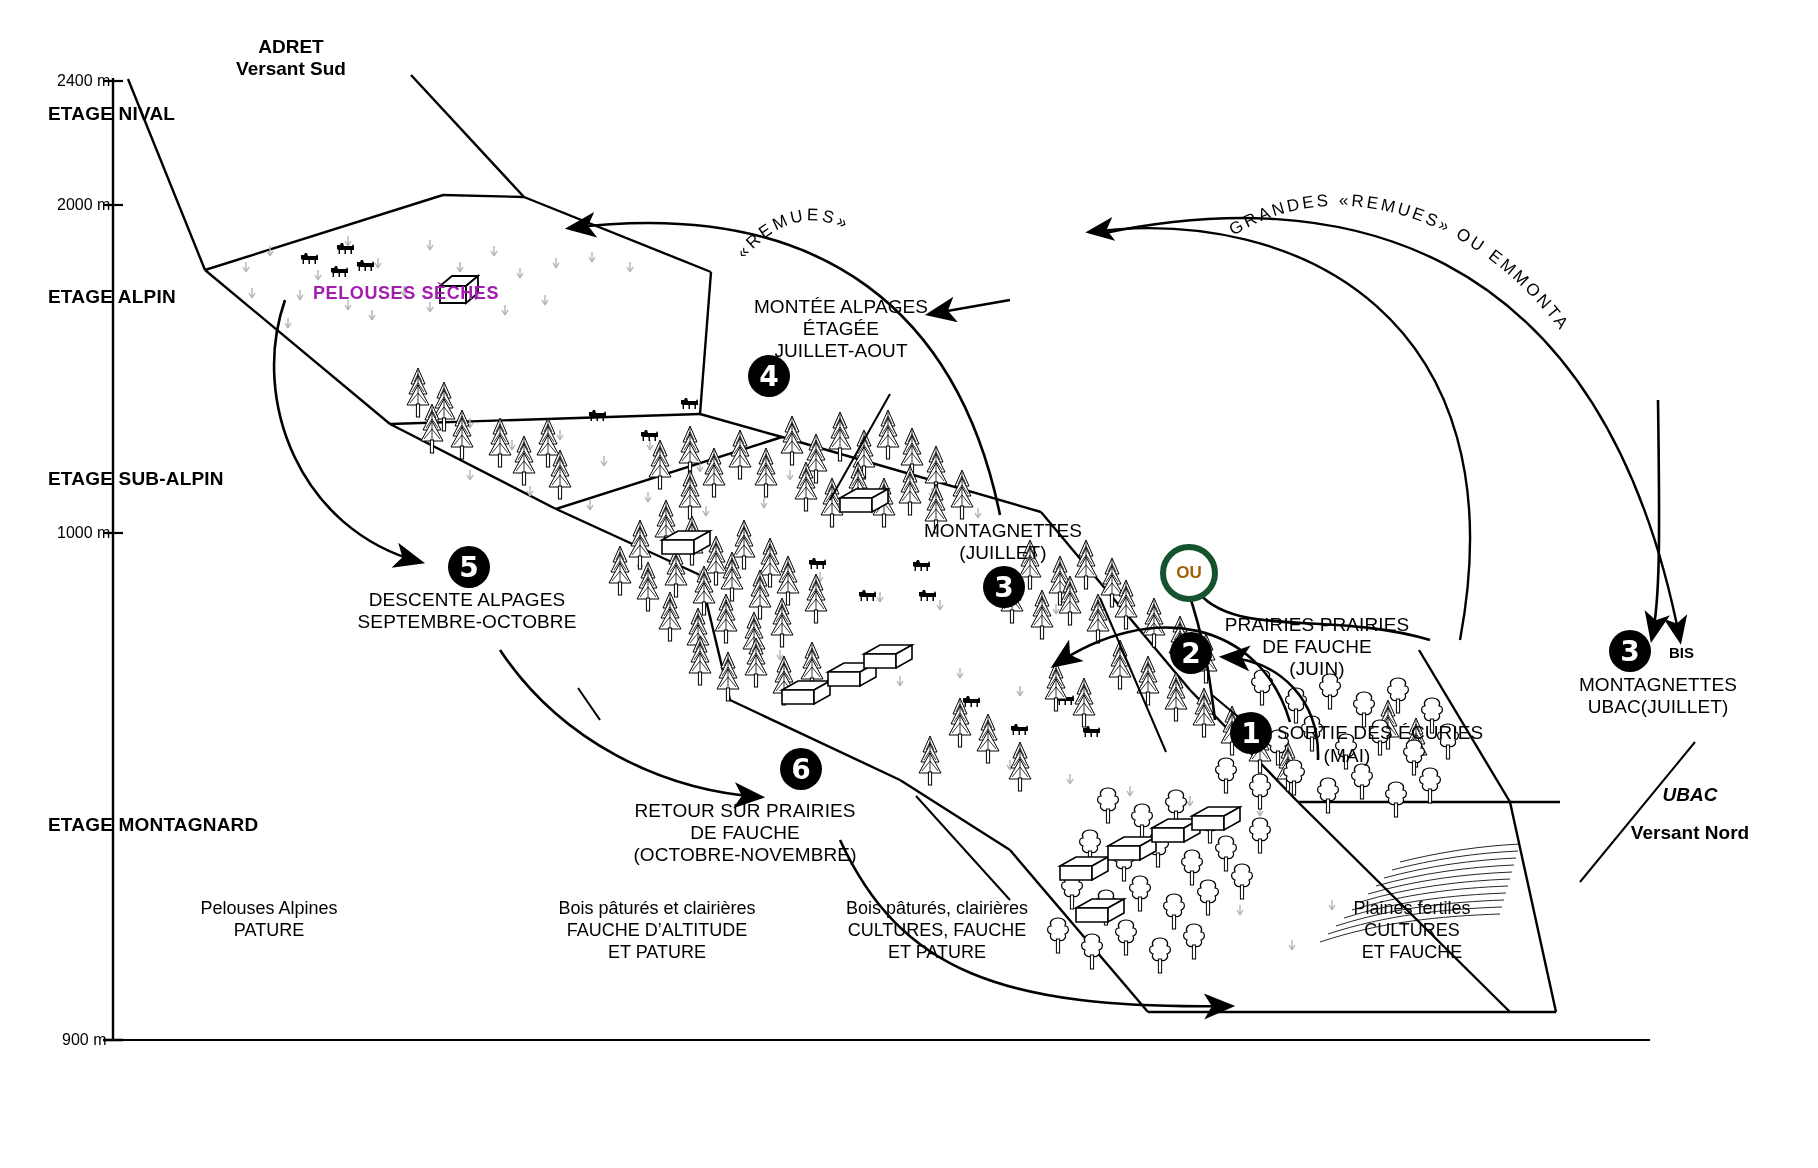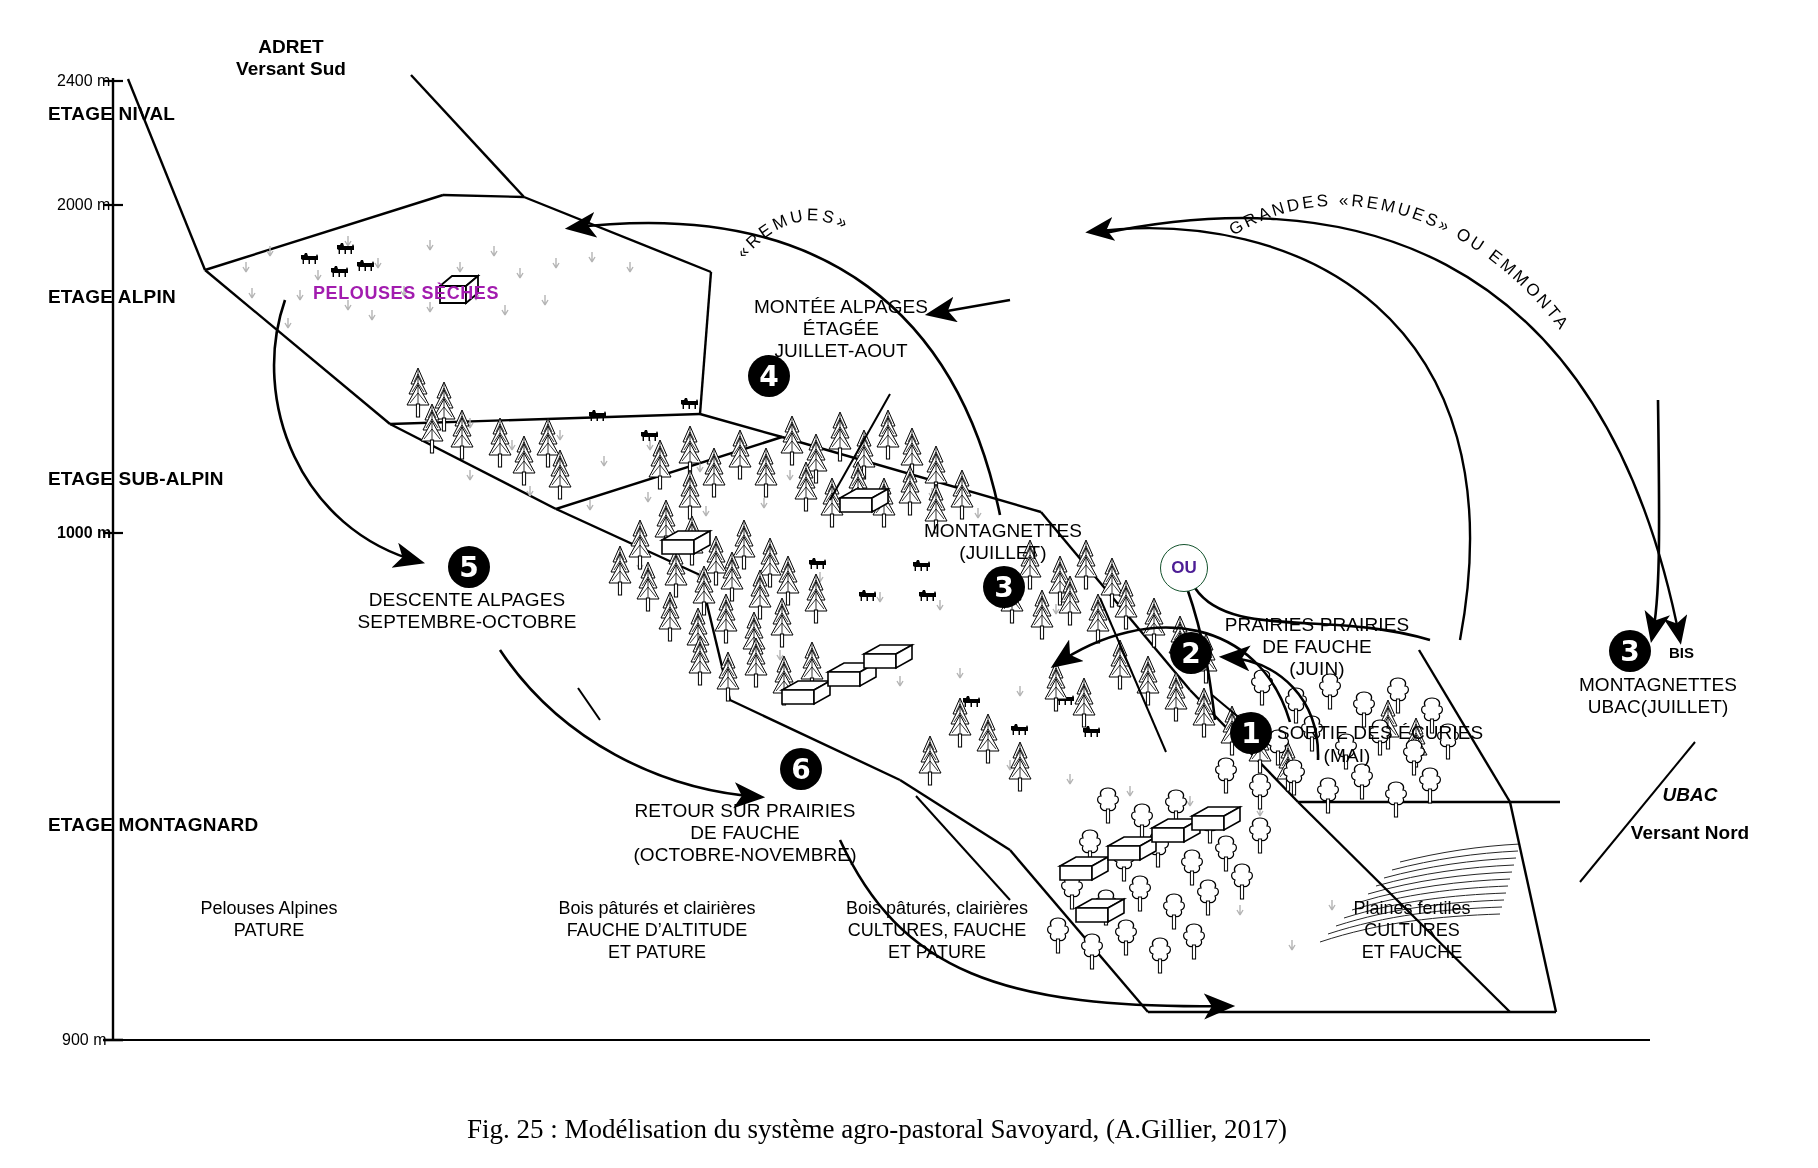--- a/index.html
+++ b/index.html
@@ -16,21 +16,21 @@
   .foot{font-size:18px;text-align:center;transform:translateX(-50%);line-height:1.18;}
   .gray{color:#a21caf;font-size:18px;font-weight:bold;letter-spacing:.6px;}
   .caption{font-family:"Liberation Serif", serif;font-size:27px;text-align:center;
            transform:translateX(-50%);}
   .bis{font-size:15px;font-weight:bold;}
   .marker{position:absolute;border-radius:50%;background:#000;color:#fff;
           display:flex;align-items:center;justify-content:center;
           font-weight:bold;font-family:"DejaVu Sans",sans-serif;}
   .m-lg{width:42px;height:42px;font-size:28px;}
   .ou{position:absolute;width:46px;height:46px;border-radius:50%;
-      border:1px solid #14532d;background:#fff;color:#4c1d95;
+      border:6px solid #14532d;background:#fff;color:#a16207;
       display:flex;align-items:center;justify-content:center;
       font-size:17px;font-weight:bold;}
 </style>
 </head>
 <body>
 
 <div id="stage">
 
   <svg class="layer" viewBox="0 0 1818 1168">
     <defs>
@@ -399,21 +399,21 @@
   </svg>
 
   <div class="txt hdr" style="left:291px;top:36px;">ADRET</div>
   <div class="txt hdr" style="left:291px;top:58px;">Versant Sud</div>
 
   <div class="txt hdr" style="left:1690px;top:784px;font-style:italic;">UBAC</div>
   <div class="txt hdr" style="left:1690px;top:822px;">Versant Nord</div>
 
   <div class="txt tick" style="left:57px;top:72px;">2400 m</div>
   <div class="txt tick" style="left:57px;top:196px;">2000 m</div>
-  <div class="txt tick" style="left:57px;top:524px;font-weight:bold;">1000 m</div>
+  <div class="txt tick" style="left:57px;top:524px;">1000 m</div>
   <div class="txt tick" style="left:62px;top:1031px;">900 m</div>
 
   <div class="txt axlab" style="left:48px;top:103px;">ETAGE NIVAL</div>
   <div class="txt axlab" style="left:48px;top:286px;">ETAGE ALPIN</div>
   <div class="txt axlab" style="left:48px;top:468px;">ETAGE SUB-ALPIN</div>
   <div class="txt axlab" style="left:48px;top:814px;">ETAGE MONTAGNARD</div>
 
   <div class="txt gray" style="left:313px;top:283px;">PELOUSES SÈCHES</div>
 
   <svg class="layer" viewBox="0 0 1818 1168">
@@ -471,15 +471,14 @@
   <div class="txt foot" style="left:657px;top:942px;">ET PATURE</div>
 
   <div class="txt foot" style="left:937px;top:898px;">Bois pâturés, clairières</div>
   <div class="txt foot" style="left:937px;top:920px;">CULTURES, FAUCHE</div>
   <div class="txt foot" style="left:937px;top:942px;">ET PATURE</div>
 
   <div class="txt foot" style="left:1412px;top:898px;">Plaines fertiles</div>
   <div class="txt foot" style="left:1412px;top:920px;">CULTURES</div>
   <div class="txt foot" style="left:1412px;top:942px;">ET FAUCHE</div>
 
-  <div class="txt caption" style="left:877px;top:1114px;">Fig. 25 : Modélisation du système agro-pastoral Savoyard, (A.Gillier, 2017)</div>
 
 </div>
 
 </body></html>

